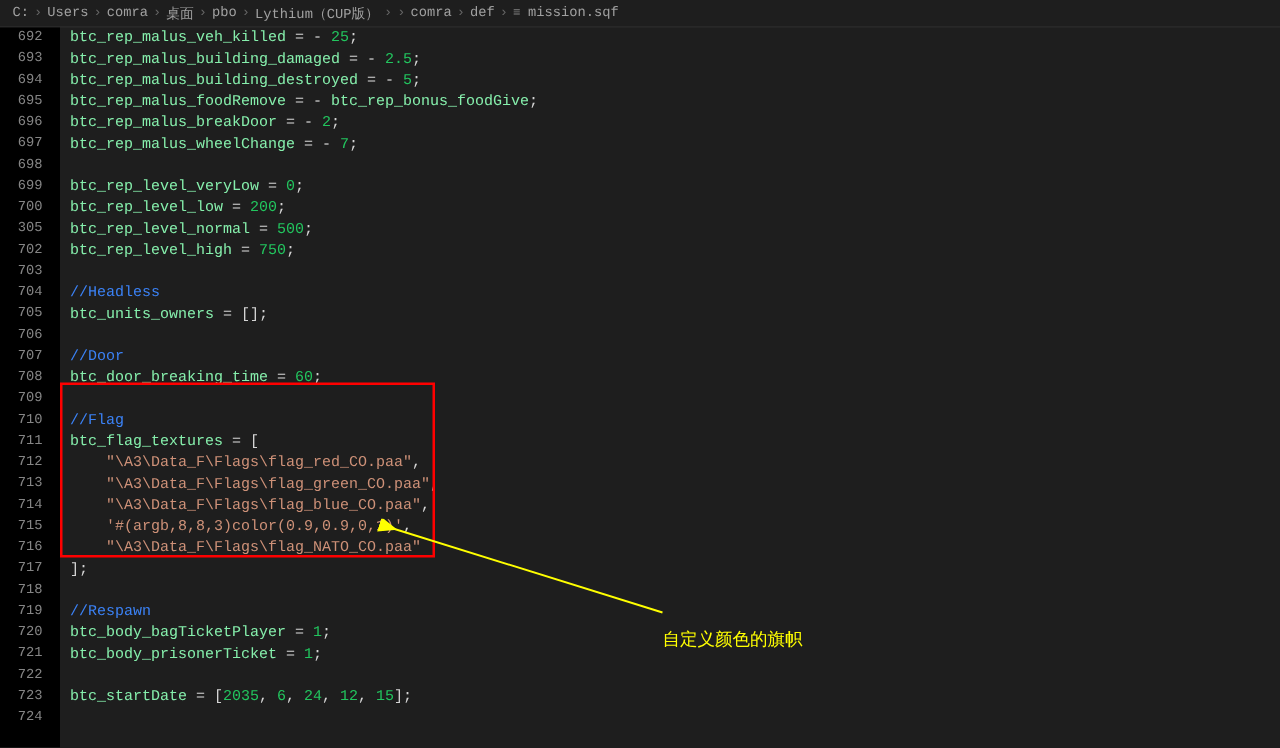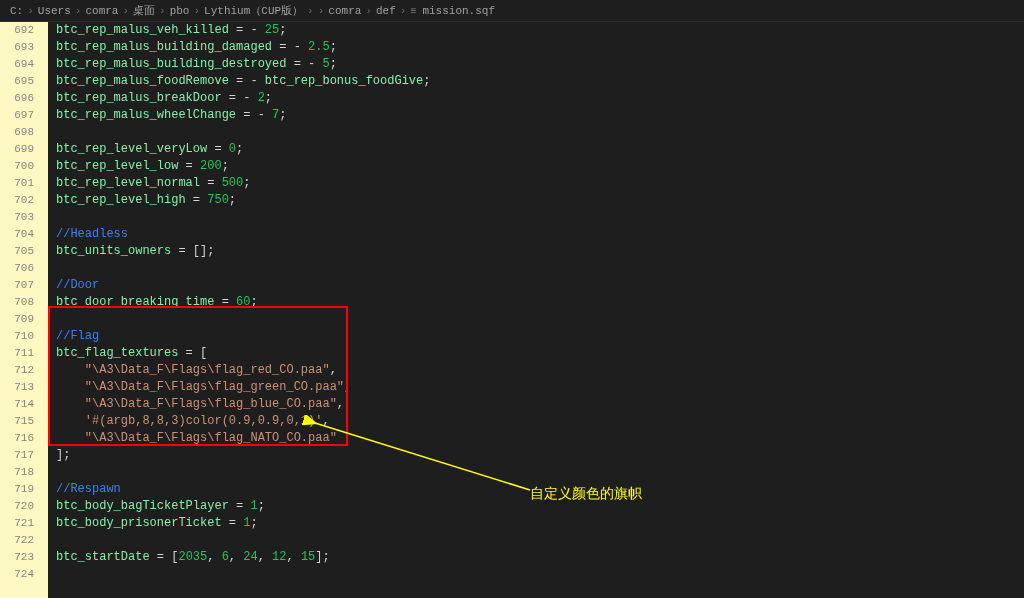--- a/index.html
+++ b/index.html
@@ -26,21 +26,21 @@
     }
     .breadcrumb-sep { color: #666; }
     .breadcrumb-item { color: #a0a0a0; }
     .breadcrumb-icon { color: #808080; font-size: 10px; }
     .editor {
       display: flex;
       height: calc(100% - 22px);
       position: relative;
     }
     .gutter {
-      background: #fef9c3;
+      background: #000000;
       color: #858585;
       text-align: right;
       padding: 0 14px 0 8px;
       line-height: 17px;
       font-size: 11px;
       user-select: none;
       width: 48px;
     }
     .code {
       flex: 1;
@@ -62,21 +62,21 @@
       border: 2px solid #ff0000;
       left: 48px;
       top: 306px;
       width: 300px;
       height: 140px;
       pointer-events: none;
     }
     .annotation {
       position: absolute;
       left: 530px;
-      top: 485px;
+      top: 503px;
       color: #ffff00;
       font-size: 14px;
       font-family: Liberation Serif, serif;
     }
     .arrow-svg {
       position: absolute;
       left: 300px;
       top: 415px;
       width: 240px;
       height: 80px;
@@ -111,21 +111,21 @@
   <div class="gutter">
       <div class="line">692</div>
       <div class="line">693</div>
       <div class="line">694</div>
       <div class="line">695</div>
       <div class="line">696</div>
       <div class="line">697</div>
       <div class="line">698</div>
       <div class="line">699</div>
       <div class="line">700</div>
-      <div class="line">701</div>
+      <div class="line">305</div>
       <div class="line">702</div>
       <div class="line">703</div>
       <div class="line">704</div>
       <div class="line">705</div>
       <div class="line">706</div>
       <div class="line">707</div>
       <div class="line">708</div>
       <div class="line">709</div>
       <div class="line">710</div>
       <div class="line">711</div>

